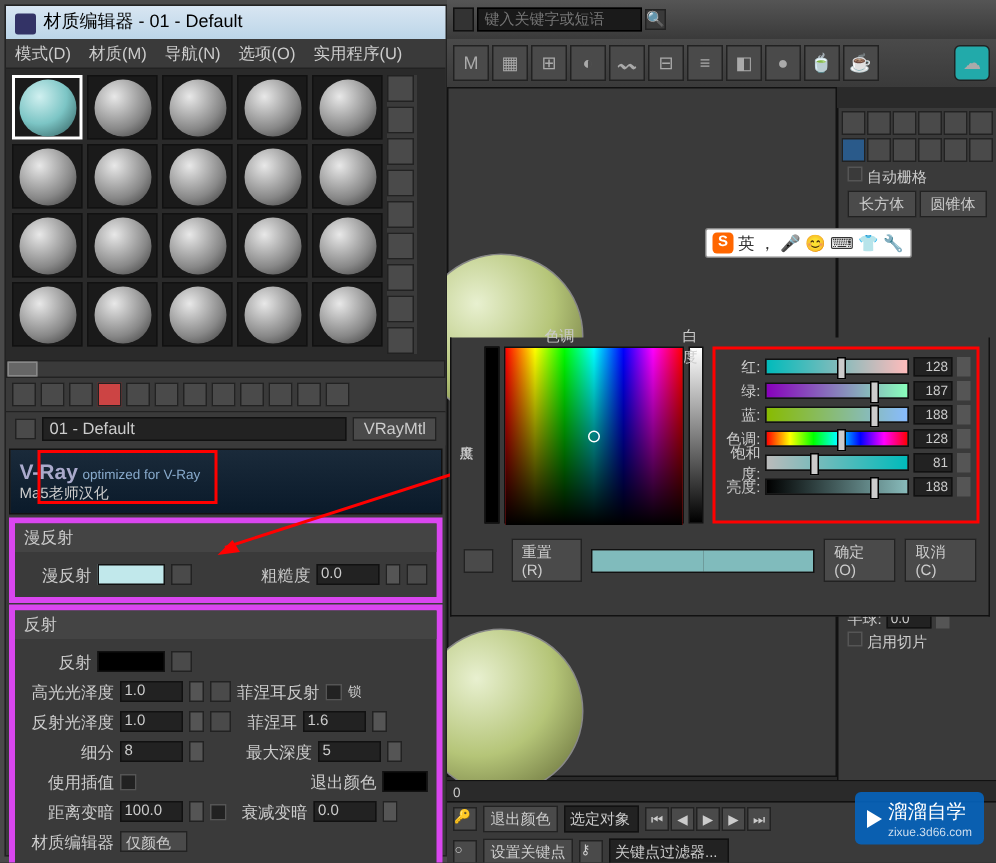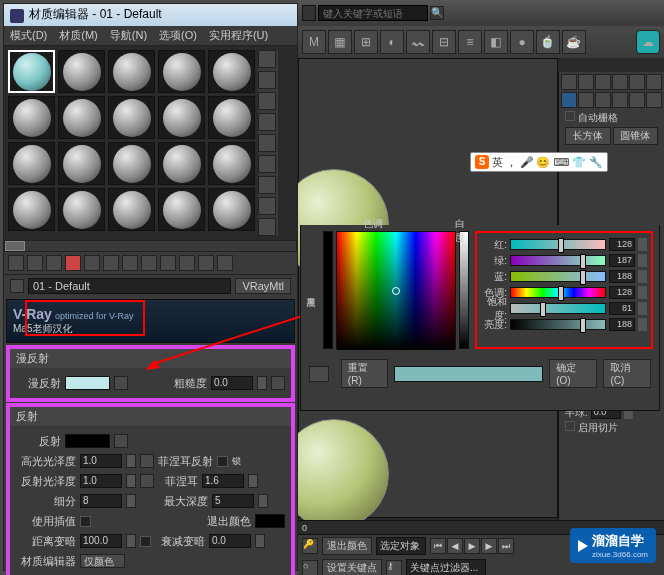--- a/index.html
+++ b/index.html
@@ -119,21 +119,21 @@
   .timeline .controls { display: flex; align-items: center; padding: 2px 4px; gap: 4px; }
   .timeline .dd2 { background: #222; border: 1px solid #111; padding: 1px 3px; font-size: 10px; min-width: 50px; }
   .timeline .key-btn { width: 16px; height: 16px; background: #4a4a4a; border: 1px solid #222; }
   .timeline .auto-key { background: #4a4a4a; border: 1px solid #222; padding: 1px 4px; font-size: 10px; }
   .timeline .play-btns { display: flex; gap: 1px; }
   .timeline .play-btns div { width: 16px; height: 16px; background: #4a4a4a; border: 1px solid #222; display:flex; align-items:center; justify-content:center; font-size:9px; }
   
   
   .watermark { position: absolute; right: 8px; bottom: 12px; display: flex; align-items: center; gap: 4px; background: rgba(5,100,190,0.9); padding: 4px 8px; border-radius: 4px; }
   .watermark .play { width: 0; height: 0; border-left: 10px solid #fff; border-top: 6px solid transparent; border-bottom: 6px solid transparent; }
-  .watermark .txt { color: #fff; font-size: 13px; font-weight: bold; }
+  .watermark .txt { color: #fff; font-size: 13px; font-weight: normal; }
   .watermark .url { color: #cde; font-size: 8px; }
 </style>
 </head>
 <body>
 
 <div class="max-bg">
   <div class="max-top">
     <div class="dd-arrow"></div>
     <input class="search" placeholder="键入关键字或短语" style="">
     <div class="alpha">🔍</div>

